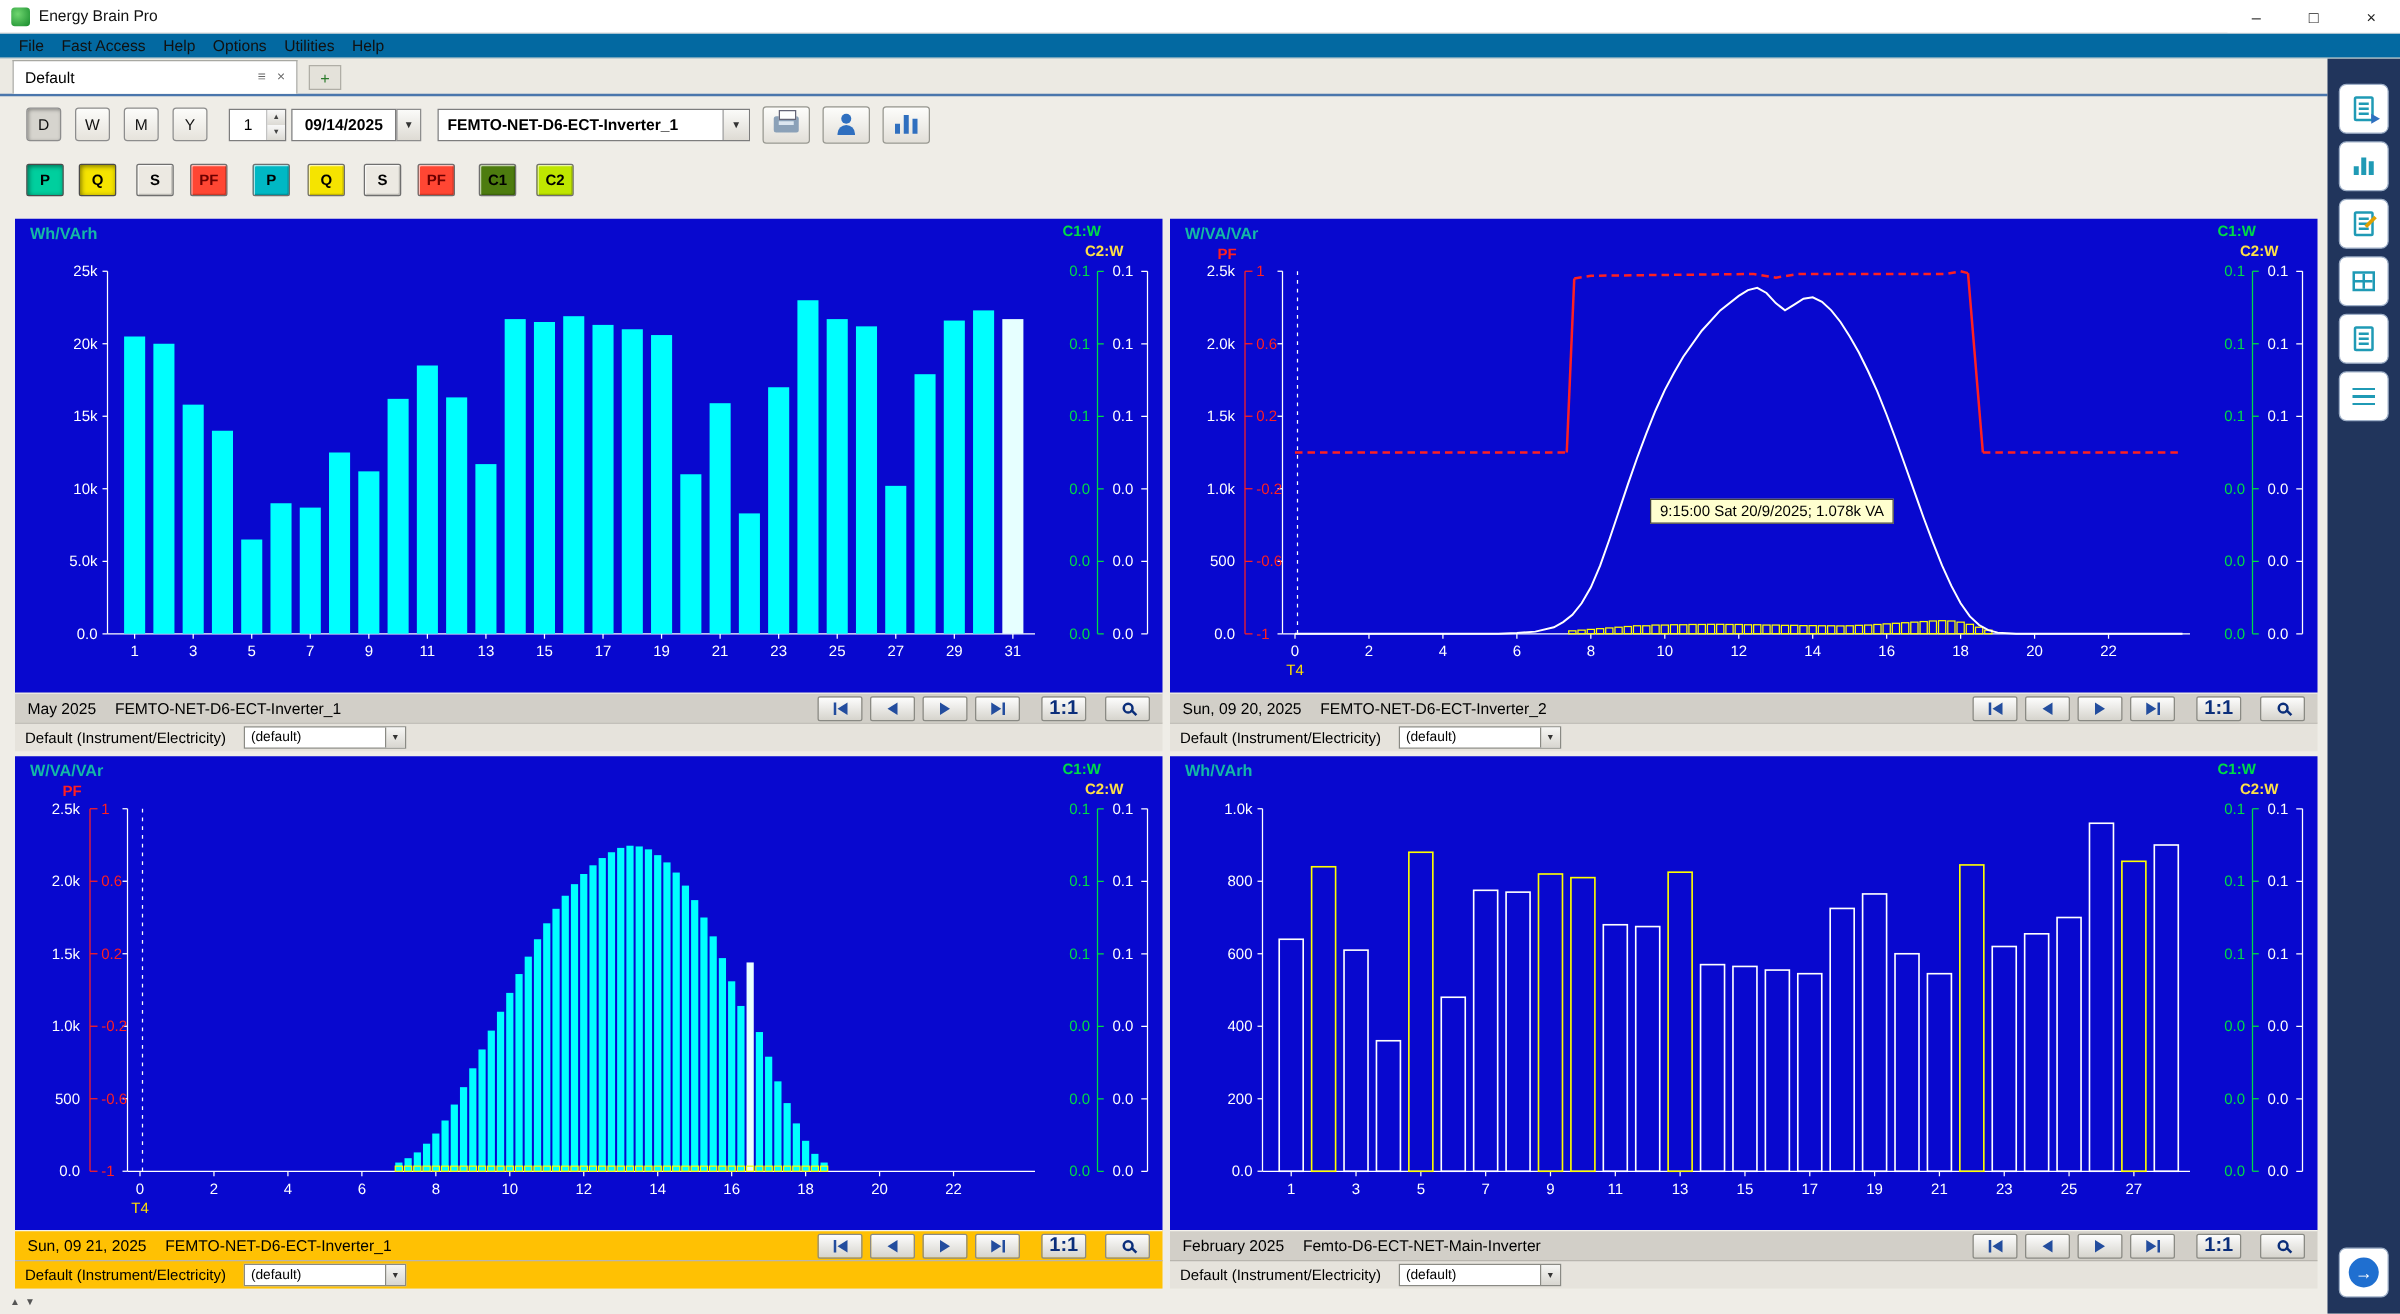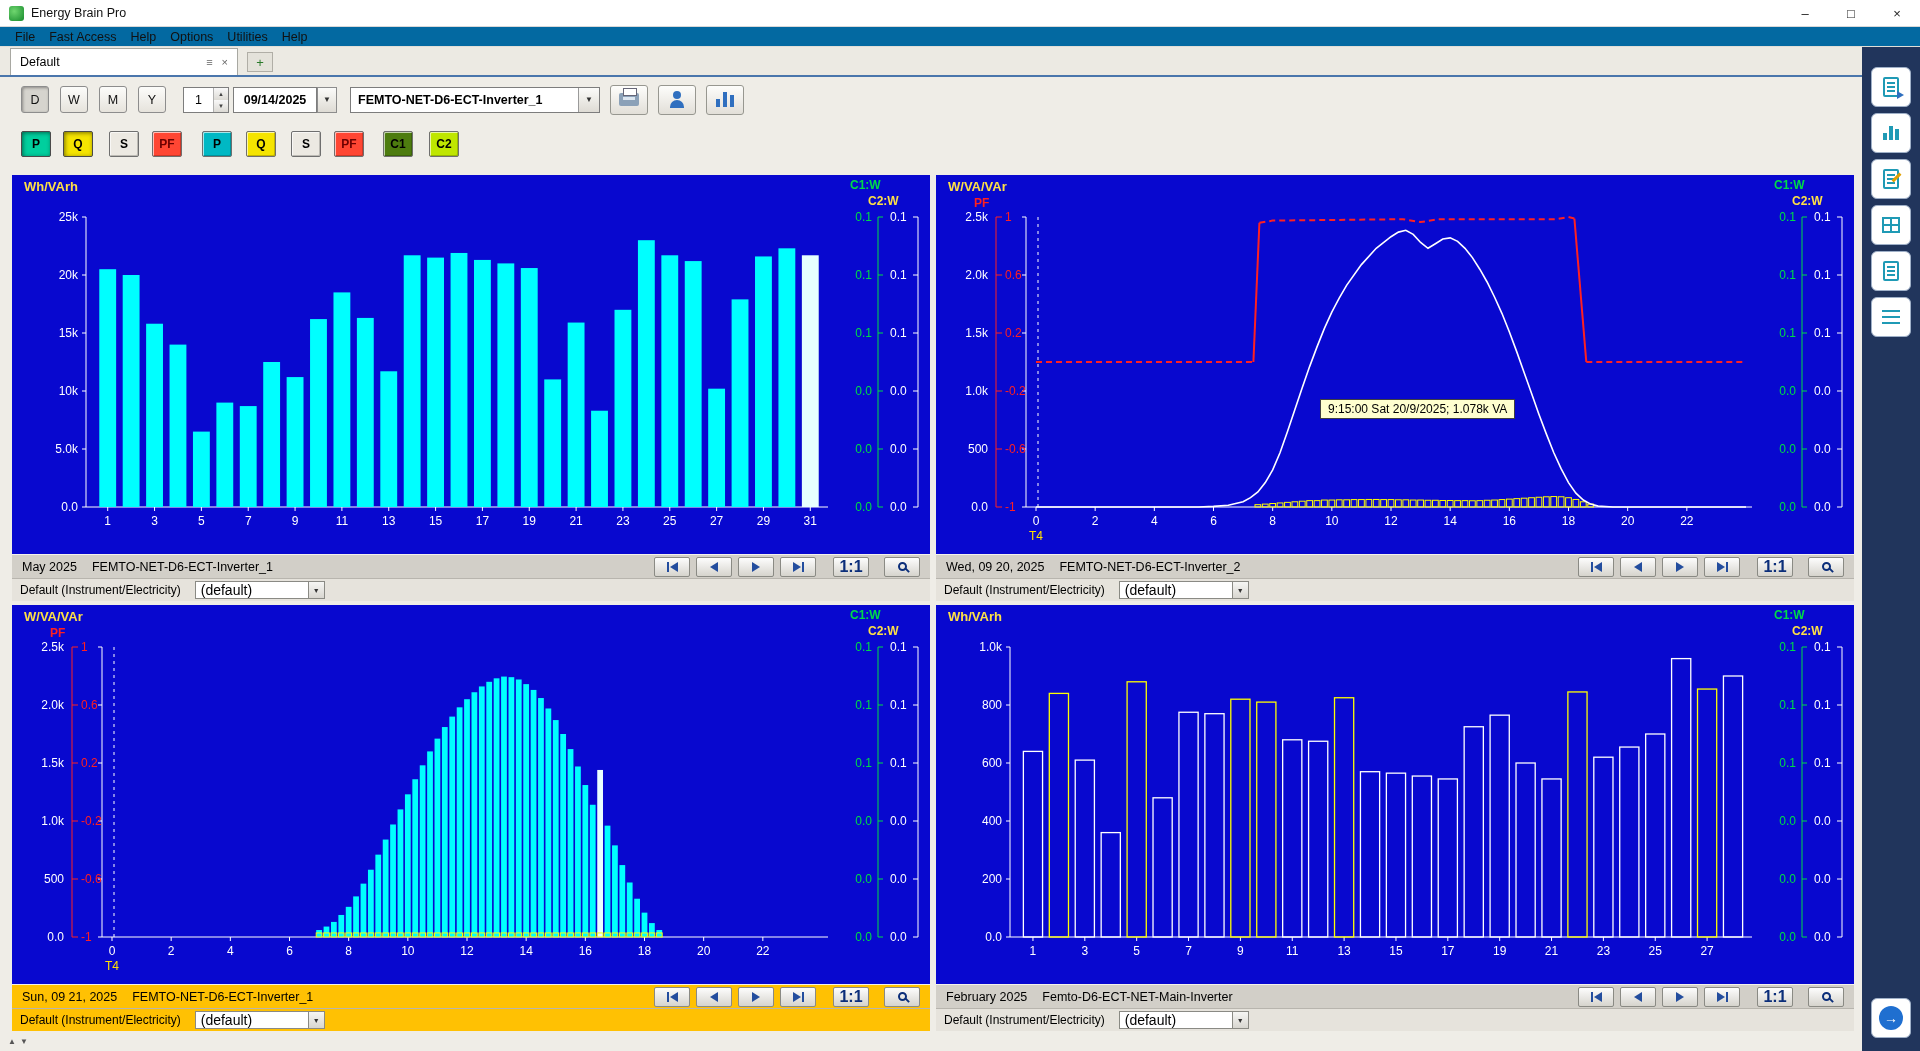--- a/index.html
+++ b/index.html
@@ -53,21 +53,21 @@
 
   
   .toolbar2{position:absolute;top:122px;left:0;width:1862px;height:44px;display:flex;align-items:center;padding-left:21px;}
   .chbtn{width:30px;height:26px;border:1px solid #6f6f6f;border-radius:2px;font-size:12px;font-weight:bold;color:#000;box-shadow:inset 1px 1px 0 rgba(255,255,255,.65), inset -1px -1px 0 rgba(0,0,0,.2);}
   .chbtn.pressed{box-shadow:inset 1px 1px 4px rgba(0,0,0,.5);border-color:#4a4a4a;}
 
   
   #panels{position:absolute;inset:0;}
   .panel{position:absolute;width:918px;}
   .chart{position:relative;width:918px;height:379px;background:#0808cf;overflow:hidden;}
-  .unit-label{position:absolute;left:12px;top:4px;color:#fde047;font-weight:bold;font-size:13px;}
+  .unit-label{position:absolute;left:12px;top:4px;color:#14b8a6;font-weight:bold;font-size:13px;}
   .pf-label{position:absolute;left:38px;top:21px;color:#ff2020;font-weight:bold;font-size:12px;}
   .c1-label{position:absolute;left:838px;top:3px;color:#00dc46;font-weight:bold;font-size:12px;}
   .c2-label{position:absolute;left:856px;top:19px;color:#fde047;font-weight:bold;font-size:12px;}
   .chart-tooltip{position:absolute;left:384px;top:224px;background:#ffffcf;border:1px solid #404040;font-size:12px;padding:2px 7px;color:#000;white-space:nowrap;}
 
   .statusbar{height:24px;background:#d2cfc8;display:flex;align-items:center;padding:0 10px;font-size:12.5px;border-top:1px solid #f4f2ec;}
   .panel.selected .statusbar{background:#ffc103;}
   .period{}
   .device{margin-left:15px;}
   .sspacer{flex:1;}
@@ -76,21 +76,21 @@
   .tri-right{width:0;height:0;border-top:5px solid transparent;border-bottom:5px solid transparent;border-left:8px solid #234d9e;display:inline-block;}
   .navbar{width:2px;height:10px;background:#234d9e;display:inline-block;}
   .ratio{font-weight:bold;color:#0b2e7a;font-size:16px;margin-left:17px;}
   .zoom{margin-left:15px;}
   .lens{width:9px;height:9px;border:2px solid #0b2e7a;border-radius:50%;position:relative;display:inline-block;}
   .lens::after{content:"";position:absolute;width:6px;height:2px;background:#0b2e7a;transform:rotate(45deg);right:-5px;bottom:-2px;}
 
   .footerbar{height:23px;background:#e6e3dc;display:flex;align-items:center;padding:0 8px;font-size:12px;border-top:1px solid #b8b5ae;}
   .panel.selected .footerbar{background:#ffc103;}
   .combo{display:flex;align-items:center;background:#fff;border:1px solid #8a8a84;height:18px;margin-left:14px;width:130px;}
-  .combo-text{flex:1;padding:0 5px;font-size:14px;white-space:nowrap;overflow:hidden;}
+  .combo-text{flex:1;padding:0 5px;font-size:11px;white-space:nowrap;overflow:hidden;}
   .combo-arrow{width:16px;height:16px;background:linear-gradient(#f6f6f4,#d8d6d0);border-left:1px solid #8a8a84;font-size:7px;display:flex;align-items:center;justify-content:center;color:#333;}
 
   
   .bottomstrip{position:absolute;top:1031px;left:0;width:1862px;height:20px;background:#efede7;display:flex;align-items:center;padding-left:8px;gap:4px;}
   .scroll-arrow{font-size:8px;color:#555;cursor:pointer;}
 
   
   .sidebar{position:absolute;top:47px;left:1862px;width:58px;height:1004px;background:#21355c;}
   .sbtn{position:absolute;left:9px;width:40px;height:40px;background:#fff;border:1px solid #9fb0c8;border-radius:6px;display:flex;align-items:center;justify-content:center;}
   .g-doc{width:16px;height:20px;border:2px solid #1f9ab5;border-radius:2px;position:relative;display:inline-block;}
@@ -456,21 +456,21 @@
           <rect x="644.4072916666668" y="326.78" width="5.76875" height="5.220000000000027" fill="none" stroke="#ffff00" stroke-width="1"></rect>
           <rect x="651.803125" y="329.1" width="5.76875" height="2.8999999999999773" fill="none" stroke="#ffff00" stroke-width="1"></rect>
           <polyline points="100.0,332.0 262.7,332.0 277.5,331.4 292.3,330.3 307.1,326.8 314.5,322.7 321.9,316.9 329.3,307.6 336.7,294.9 344.1,277.5 351.5,256.6 358.9,234.6 366.3,212.5 373.6,191.6 381.0,171.9 388.4,153.4 395.8,137.1 403.2,123.2 410.6,110.4 425.4,89.6 440.2,73.3 455.0,61.7 462.4,57.1 469.8,55.3 477.2,59.4 484.6,67.5 492.0,73.3 499.4,68.7 506.8,64.0 514.2,62.9 521.6,66.4 529.0,73.3 536.4,82.6 543.8,94.2 551.1,107.0 558.5,122.0 565.9,138.3 573.3,156.8 580.7,176.6 588.1,197.4 595.5,218.3 602.9,239.2 610.3,258.9 617.7,277.5 625.1,293.7 632.5,307.6 639.9,318.1 647.3,325.0 654.7,329.1 662.1,331.1 676.9,332.0 810.0,332.0" fill="none" stroke="#fff" stroke-width="1.6"></polyline>
           <polyline points="100.0,187.0 317.4,187.0" fill="none" stroke="#ff2020" stroke-width="2" stroke-dasharray="6 4"></polyline>
           <polyline points="317.4,187.0 323.4,47.8" fill="none" stroke="#ff2020" stroke-width="2"></polyline>
           <polyline points="323.4,47.8 336.7,45.6 466.8,44.2 484.6,47.1 502.3,44.2 620.7,44.2 632.5,42.0 638.4,43.5" fill="none" stroke="#ff2020" stroke-width="2" stroke-dasharray="6 4"></polyline>
           <polyline points="638.4,43.5 650.3,187.0" fill="none" stroke="#ff2020" stroke-width="2"></polyline>
           <polyline points="650.3,187.0 810.0,187.0" fill="none" stroke="#ff2020" stroke-width="2" stroke-dasharray="6 4"></polyline>
         </svg><div class="chart-tooltip">9:15:00 Sat 20/9/2025; 1.078k VA</div></div>
     <div class="statusbar">
-      <span class="period">Wed, 09 20, 2025</span>
+      <span class="period">Sun, 09 20, 2025</span>
       <span class="device">FEMTO-NET-D6-ECT-Inverter_2</span>
       <span class="sspacer"></span>
       <button class="nav">
           <span class="navbar"></span>
           <span class="tri-left"></span>
         </button>
       <button class="nav">
           <span class="tri-left"></span>
         </button>
       <button class="nav">

